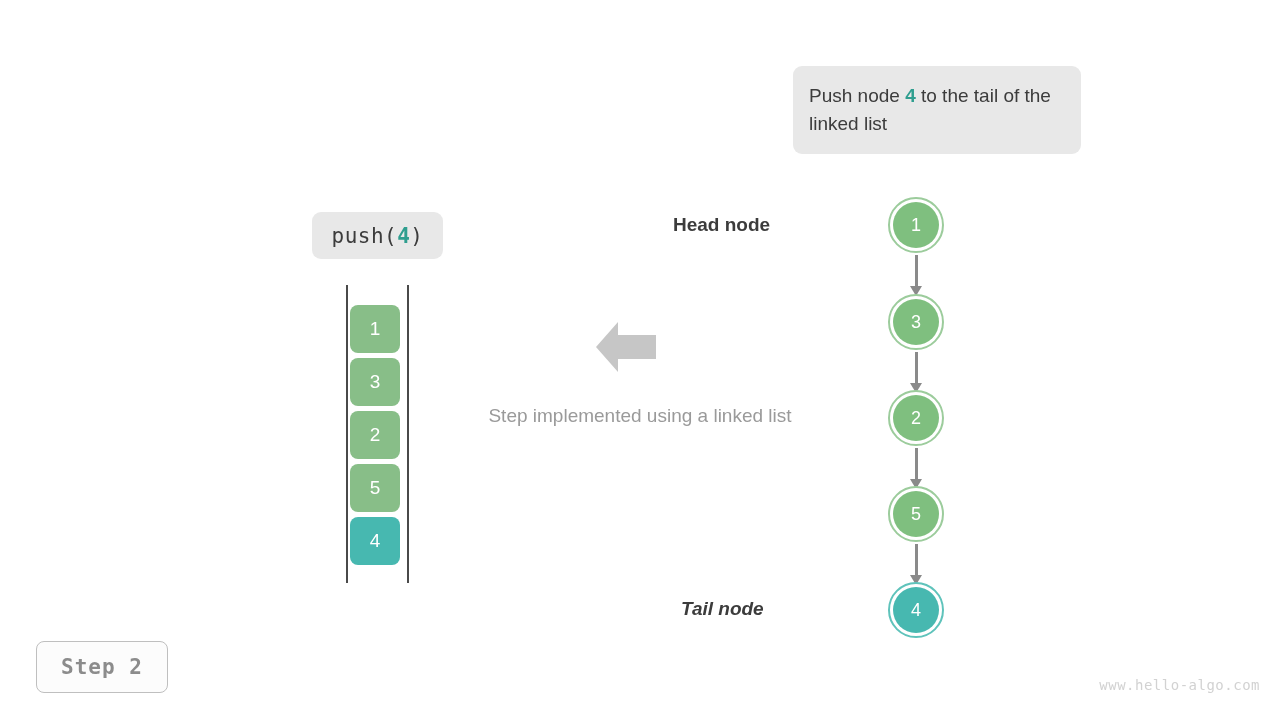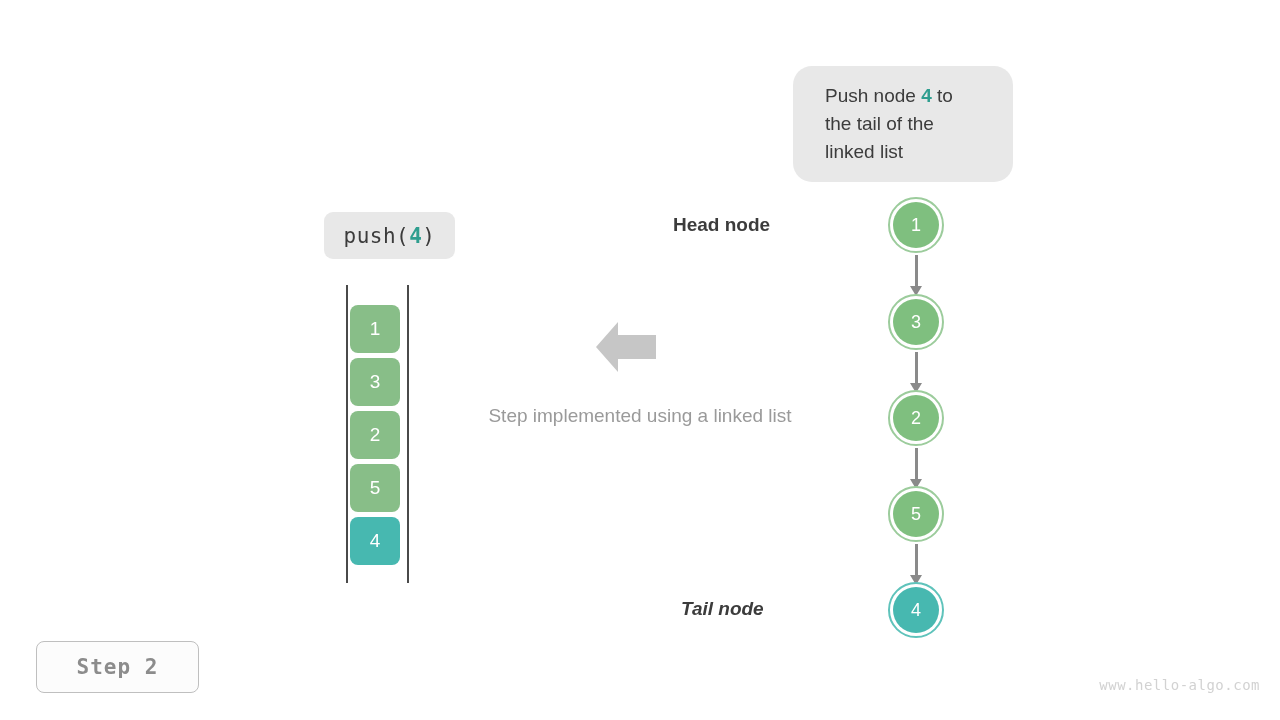--- a/index.html
+++ b/index.html
@@ -14,25 +14,25 @@
     overflow: hidden;
     font-family: "Liberation Sans", sans-serif;
     -webkit-font-smoothing: antialiased;
   }
 
   
   #callout {
     position: absolute;
     left: 793px;
     top: 66px;
-    width: 220px;
-    box-sizing: border-box;
-    padding: 16px 32px;
+    width: 288px;
+    box-sizing: border-box;
+    padding: 16px 16px;
     background: #e8e8e8;
-    border-radius: 19px;
+    border-radius: 9px;
     font-size: 19px;
     line-height: 28px;
     color: #3c3c3c;
   }
   #callout .accent {
     color: #2f9e8f;
     font-weight: bold;
   }
 
   
@@ -45,21 +45,20 @@
     box-sizing: border-box;
     background: #e8e8e8;
     border-radius: 9px;
     display: flex;
     align-items: center;
     justify-content: center;
     font-family: "DejaVu Sans Mono", monospace;
     font-size: 21px;
     color: #3c3c3c;
     letter-spacing: 0.5px;
-    margin-left: 12px;
   }
   #push-chip .accent {
     color: #2f9e8f;
     font-weight: bold;
   }
 
   
   #queue {
     position: absolute;
     left: 340px;
@@ -178,21 +177,21 @@
     text-align: left;
   }
   #head-label { left: 673px; top: 214px; width: 140px; }
   #tail-label { left: 681px; top: 598px; width: 140px; font-style: italic; }
 
   
   #step-badge {
     position: absolute;
     left: 36px;
     top: 641px;
-    width: 163px;
+    width: 132px;
     height: 52px;
     box-sizing: border-box;
     border: 1px solid #bfbfbf;
     border-radius: 8px;
     background: #fcfcfc;
     display: flex;
     align-items: center;
     justify-content: center;
     font-family: "DejaVu Sans Mono", monospace;
     font-size: 21px;

